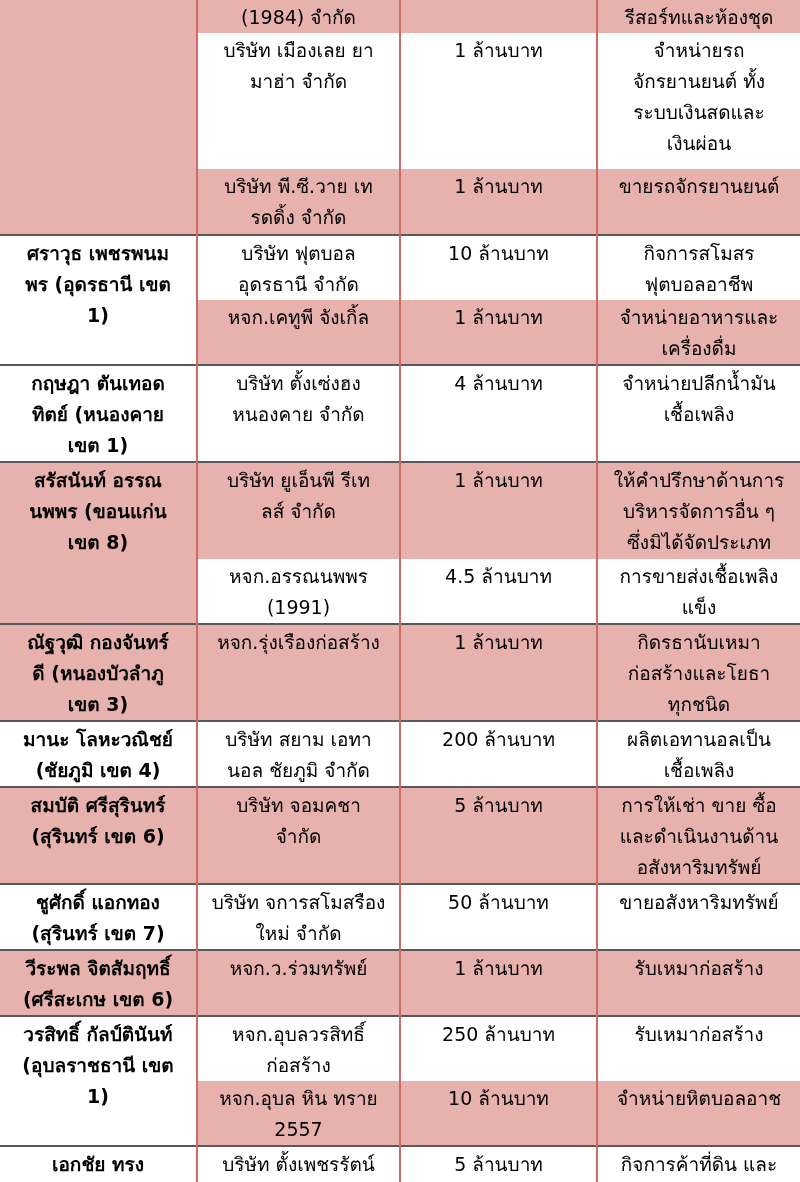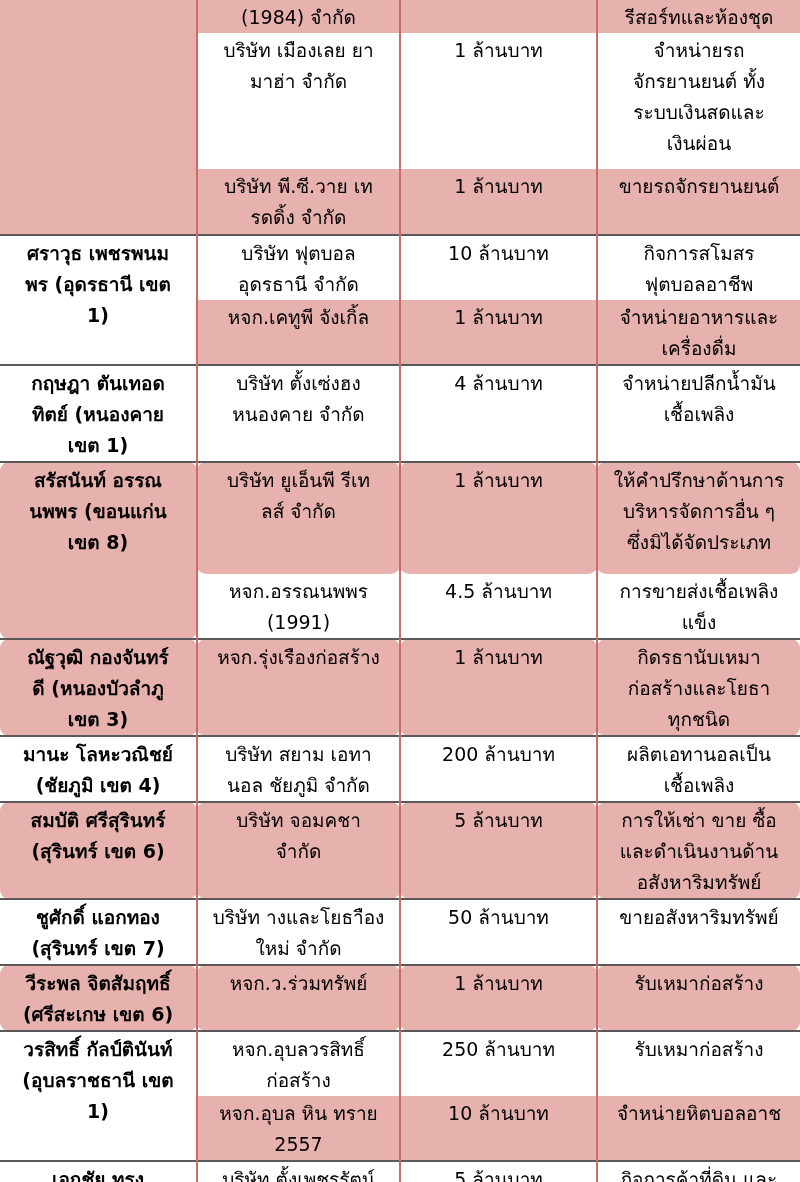--- a/index.html
+++ b/index.html
@@ -20,21 +20,21 @@
     vertical-align:top;text-align:center;
     font-size:19px;line-height:31px;color:var(--txt);
     padding:2px 6px 0 6px;
     white-space:pre-line;
     overflow:hidden;
   }
   td.name{font-weight:bold;}
   td.pk{background:var(--pink);}
   td.v{border-left:2px solid var(--vline);}
   td.name{border-right:2px solid var(--vline);}
-  tr.gsep td{border-top:2px solid var(--sep);border-radius:9px;}
+  tr.gsep td{border-top:2px solid var(--sep);}
 </style>
 </head>
 <body>
 
 <table>
   <colgroup>
     <col style="width:197px">
       <col style="width:203px">
       <col style="width:197px">
       <col style="width:203px">
@@ -84,21 +84,21 @@
       <td class="name">กฤษฎา ตันเทอด
 ทิตย์ (หนองคาย
 เขต 1)</td>
       <td class="v">บริษัท ตั้งเซ่งฮง
 หนองคาย จำกัด</td>
       <td class="v">4 ล้านบาท</td>
       <td class="v">จำหน่ายปลีกน้ำมัน
 เชื้อเพลิง</td>
     </tr>
 
-    <tr class="gsep" style="height:112px">
+    <tr class="gsep" style="height:97px">
       <td class="name pk" rowspan="2">สรัสนันท์ อรรณ
 นพพร (ขอนแก่น
 เขต 8)</td>
       <td class="v pk">บริษัท ยูเอ็นพี รีเท
 ลส์ จำกัด</td>
       <td class="v pk">1 ล้านบาท</td>
       <td class="v pk">ให้คำปรึกษาด้านการ
 บริหารจัดการอื่น ๆ
 ซึ่งมิได้จัดประเภท</td>
     </tr>
@@ -138,21 +138,21 @@
 จำกัด</td>
       <td class="v pk">5 ล้านบาท</td>
       <td class="v pk">การให้เช่า ขาย ซื้อ
 และดำเนินงานด้าน
 อสังหาริมทรัพย์</td>
     </tr>
 
     <tr class="gsep" style="height:65px">
       <td class="name">ชูศักดิ์ แอกทอง
 (สุรินทร์ เขต 7)</td>
-      <td class="v">บริษัท างและโยธาือง
+      <td class="v">บริษัท จการสโมสรือง
 ใหม่ จำกัด</td>
       <td class="v">50 ล้านบาท</td>
       <td class="v">ขายอสังหาริมทรัพย์</td>
     </tr>
 
     <tr class="gsep" style="height:62px">
       <td class="name pk">วีระพล จิตสัมฤทธิ์
 (ศรีสะเกษ เขต 6)</td>
       <td class="v pk">หจก.ว.ร่วมทรัพย์</td>
       <td class="v pk">1 ล้านบาท</td>

